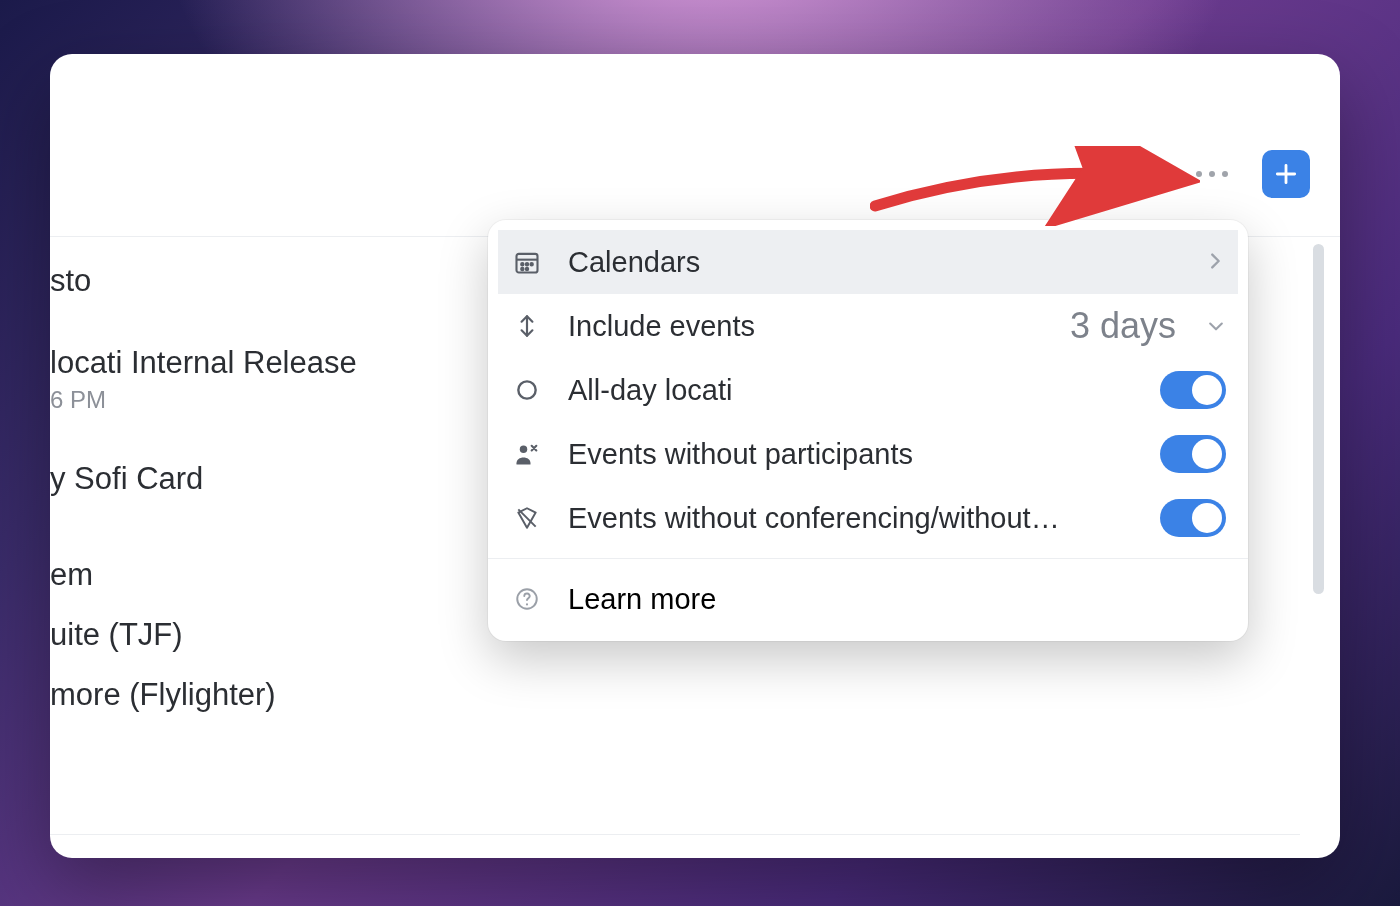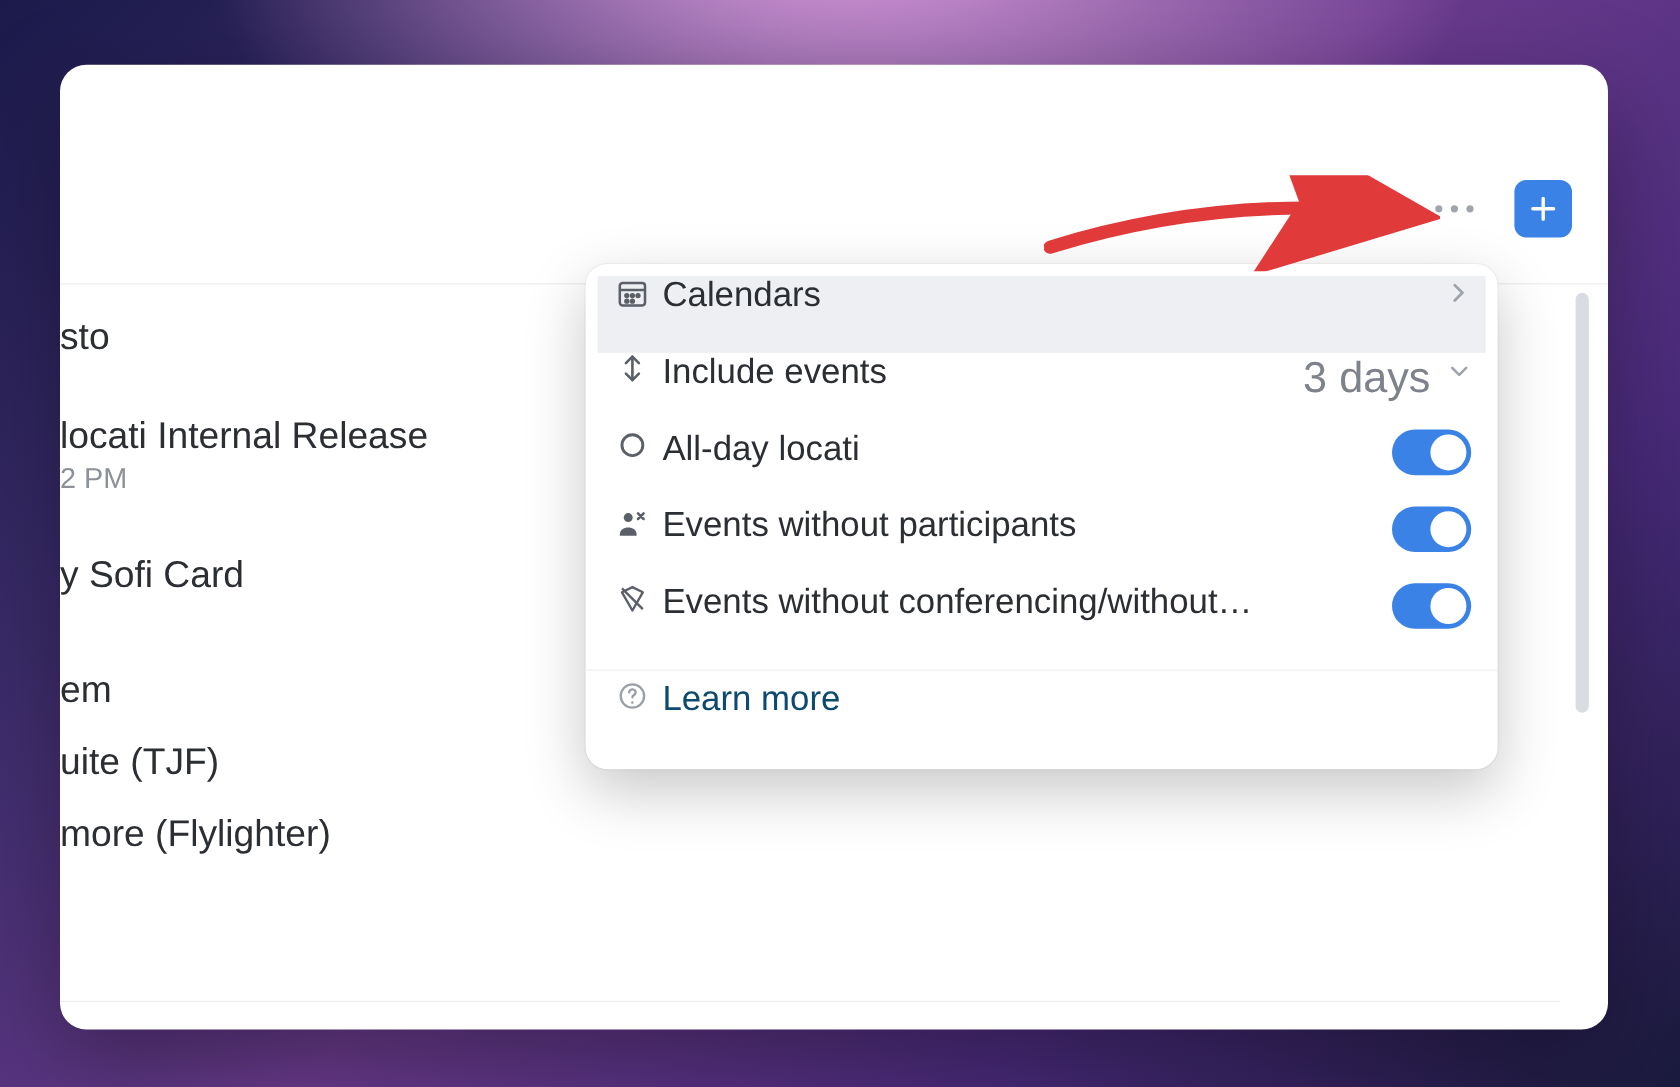--- a/index.html
+++ b/index.html
@@ -79,44 +79,44 @@
     width: 760px;
     background: #fff;
     border-radius: 18px;
     box-shadow: 0 18px 50px rgba(0,0,0,0.22), 0 0 0 1px rgba(0,0,0,0.04);
     padding: 10px;
     font-size: 29px;
     color: #2b2e33;
   }
   .menurow {
     display: flex;
-    align-items: flex-start;
+    align-items: center;
     height: 64px;
     padding: 0 12px;
     border-radius: 0;
-    gap: 8px;
+    gap: 24px;
   }
   .menurow.hl { background: #edeff2; }
   .menurow .icon {
     width: 34px; display: flex; align-items: center; justify-content: center;
     color: #5a5f68;
   }
   .menurow .label { flex: 1; white-space: nowrap; overflow: hidden; text-overflow: ellipsis; }
   .menurow .val { color: #7d828b; font-size: 36px; margin-right: 6px; }
   .menurow .chev { color: #9da2ab; }
   .toggle {
     width: 66px; height: 38px; border-radius: 20px; background: #3b82e6;
     position: relative; flex-shrink: 0;
   }
   .toggle::after {
     content: ""; position: absolute; right: 4px; top: 4px;
     width: 30px; height: 30px; border-radius: 50%; background: #fff;
   }
   .sep { height: 1px; background: #eceef1; margin: 8px -10px; }
-  .muted { color: #0c4a6e; }
+  .muted { color: #000000; }
   
   .arrow {
     position: absolute;
     left: 820px;
     top: 92px;
     width: 330px;
     height: 80px;
     pointer-events: none;
   }
 </style>
@@ -139,21 +139,21 @@
       </div>
     </div>
   </div>
 
   <div class="divider"></div>
 
   <div class="list">
     <div class="item">sto</div>
     <div style="height:28px"></div>
     <div class="item">locati Internal Release</div>
-    <div class="sub">2 PM</div>
+    <div class="sub">6 PM</div>
     <div style="height:30px"></div>
     <div class="item">y Sofi Card</div>
     <div class="gap"></div>
     <div class="item">em</div>
     <div style="height:6px"></div>
     <div class="item">uite (TJF)</div>
     <div style="height:6px"></div>
     <div class="item">more (Flylighter)</div>
   </div>
 

